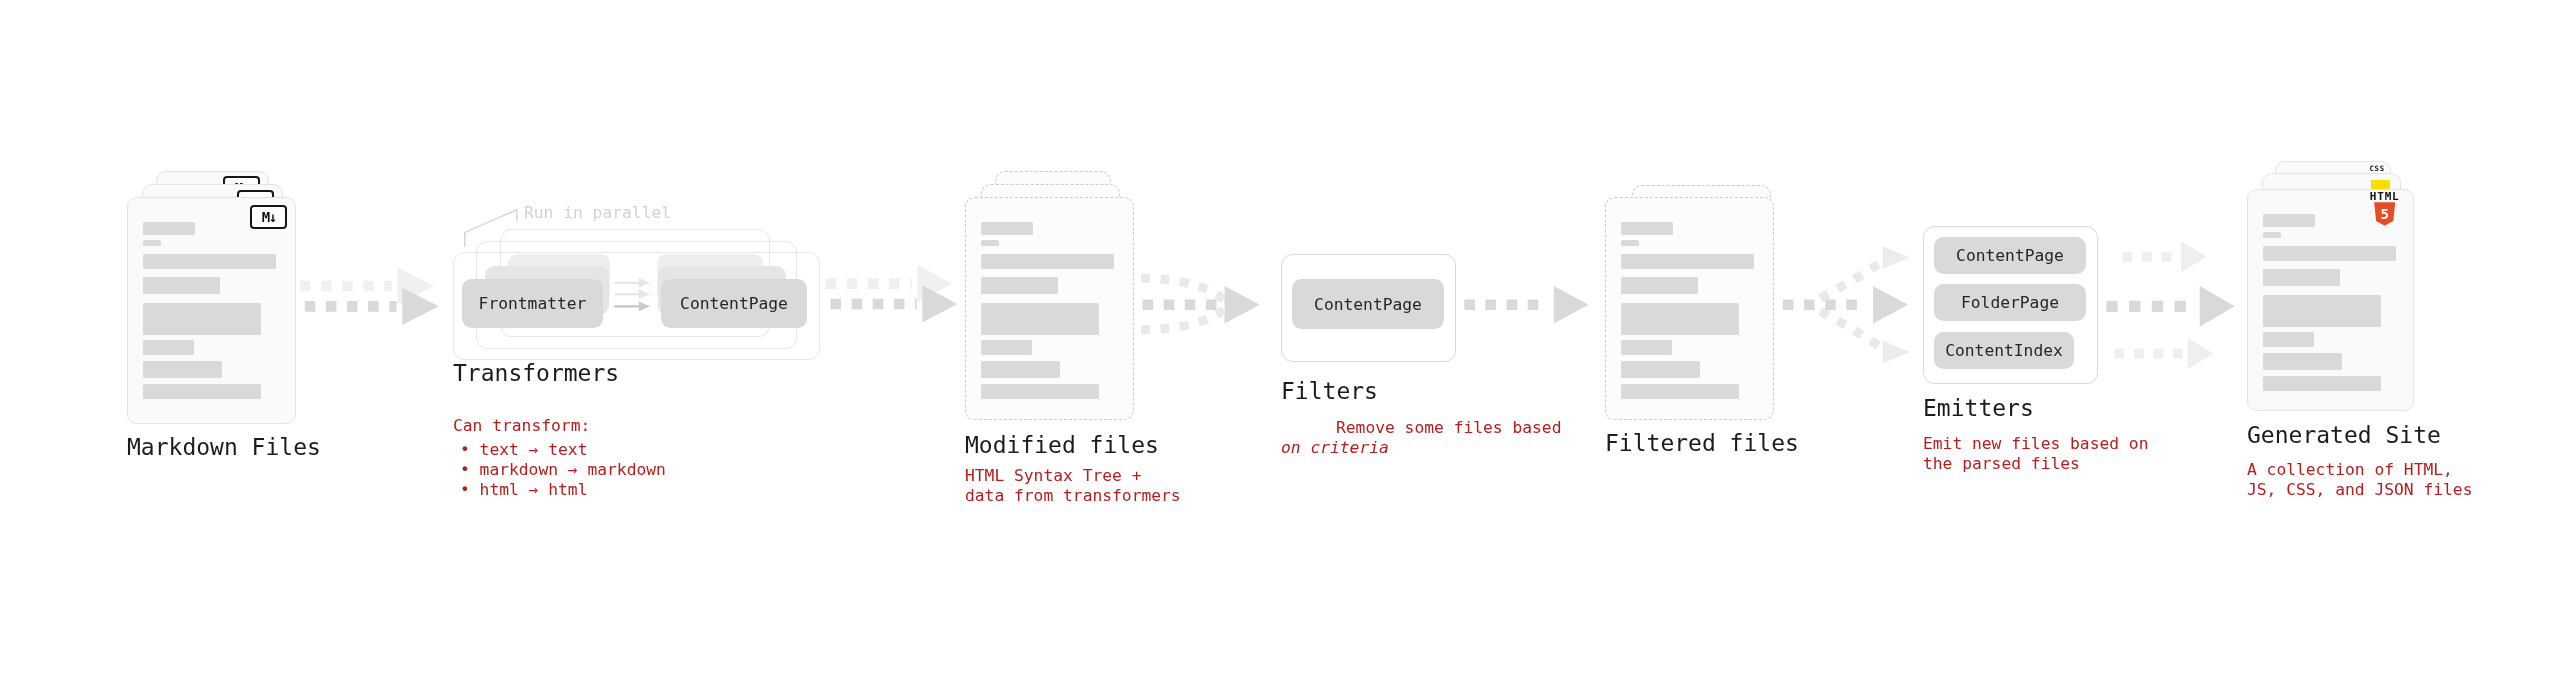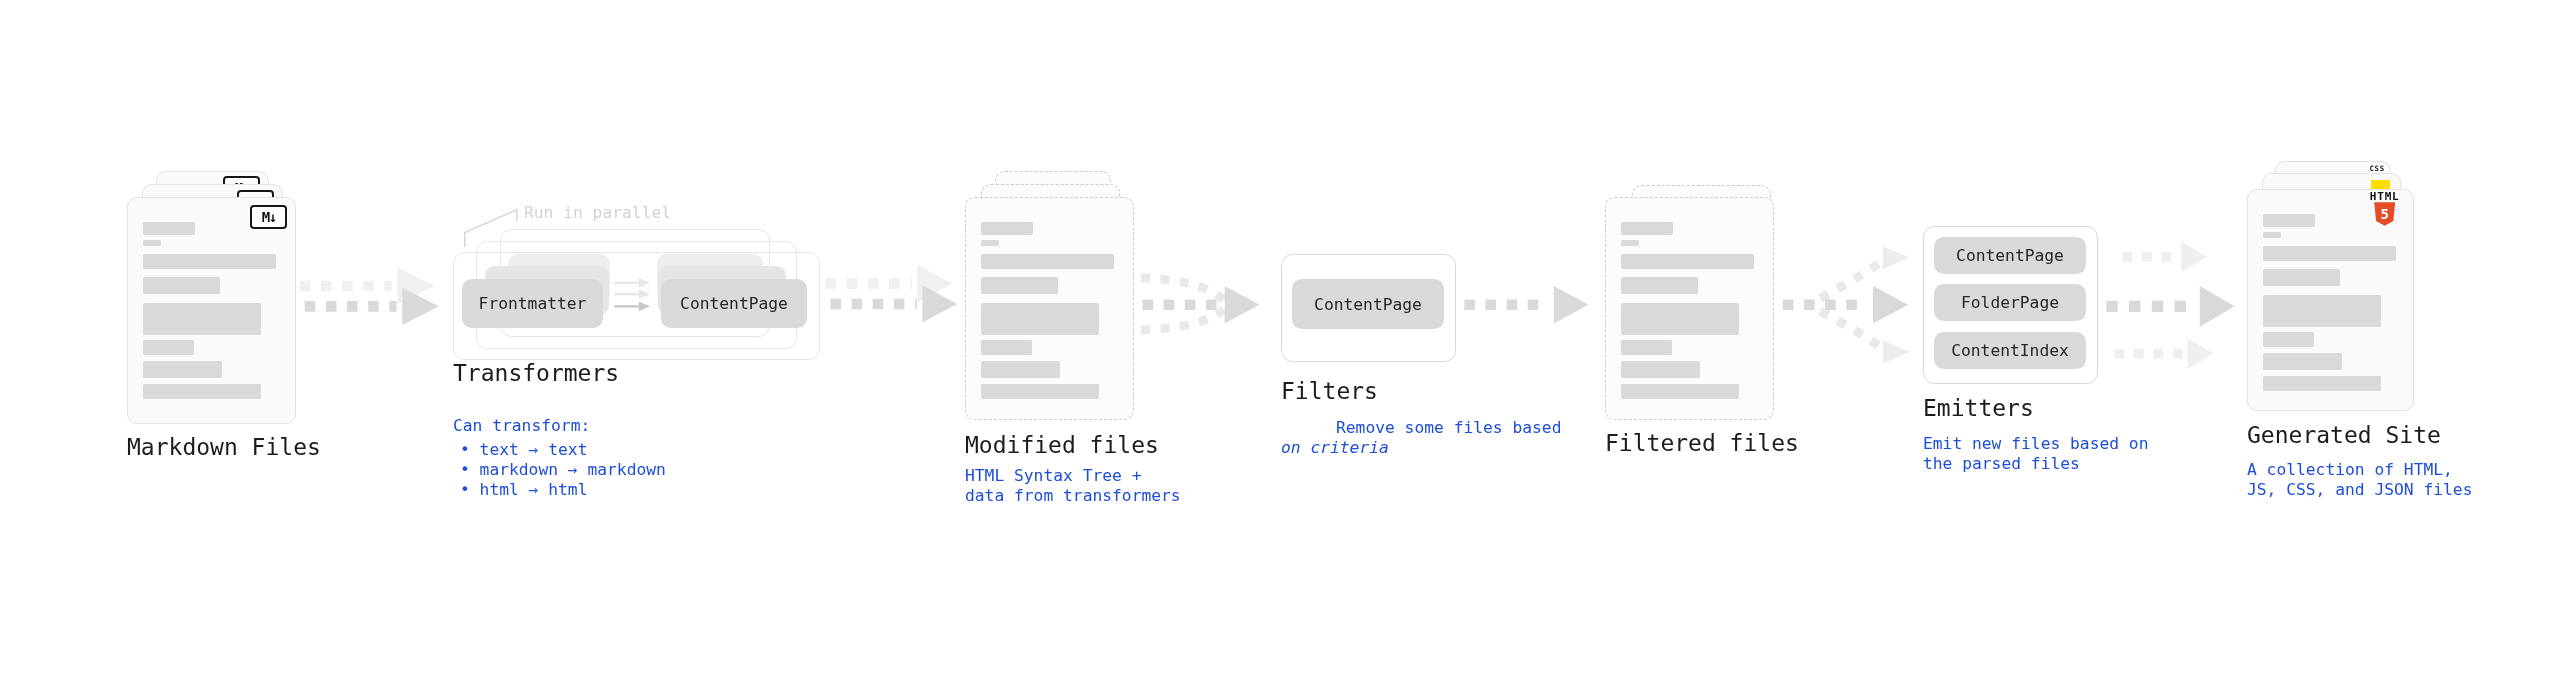--- a/index.html
+++ b/index.html
@@ -28,21 +28,21 @@
   .css-bar{width:18px;height:3.3px;background:#2b6bf3;margin-top:0.8px;}
   .js-badge{position:absolute;right:9.8px;top:5.7px;width:19.5px;height:9.8px;background:#ffdd00;}
   
   .t-outline{position:absolute;border:1.6px solid #e6e6e6;border-radius:11.4px;background:transparent;z-index:2;}
   .ghost-pill{position:absolute;border-radius:9.8px;z-index:2;}
   .pill{position:absolute;background:#d9d9d9;border-radius:9.8px;display:flex;align-items:center;
     justify-content:center;font-size:16.3px;color:#262626;white-space:nowrap;z-index:3;}
   .panel{position:absolute;background:#ffffff;border:1.6px solid #d8d8d8;border-radius:11.4px;z-index:2;}
   
   .stage-label{position:absolute;font-size:23px;color:#1c1c1c;white-space:nowrap;z-index:3;}
-  .desc{position:absolute;font-size:16.3px;color:#1d4ed8;white-space:nowrap;z-index:3;}
+  .desc{position:absolute;font-size:16.3px;color:#b91c1c;white-space:nowrap;z-index:3;}
   .annotation{position:absolute;font-size:16.3px;color:#d2d2d2;white-space:nowrap;z-index:3;}
 </style>
 </head>
 <body>
 
 <div class="canvas">
 
   <svg class="overlay" width="2576" height="681" viewBox="0 0 3170 838">
 
     <g transform="translate(-6,-25)" stroke="#f0f0f0" fill="#f0f0f0">
@@ -195,21 +195,21 @@
         <div class="bar" style="top: 163px; width: 79px; height: 17px;"></div>
         <div class="bar" style="top: 186px; width: 118px; height: 15.4px;"></div>
       </div>
     <div class="stage-label" style="left:1605px;top:430px;">Filtered files</div>
   </div>
 
   <div class="stage">
     <div class="panel" style="left:1923px;top:226px;width:173px;height:156px;"></div>
     <div class="pill" style="left:1934px;top:237px;width:152px;height:37px;">ContentPage</div>
     <div class="pill" style="left:1934px;top:284px;width:152px;height:37px;">FolderPage</div>
-    <div class="pill" style="left:1934px;top:332px;width:152px;height:37px;">ContentIndex</div>
+    <div class="pill" style="left:1934px;top:332px;width:140px;height:37px;">ContentIndex</div>
     <div class="stage-label" style="left:1923px;top:395px;">Emitters</div>
     <div class="desc" style="left:1923px;top:434px;">Emit new files based on</div>
     <div class="desc" style="left:1923px;top:454px;">the parsed files</div>
   </div>
 
   <div class="stage">
     <div class="doc" style="left:2275px;top:161px;width:114px;height:195px;">
       <span class="css-badge">
         <span class="css-word" style="display:block;">CSS</span>
         <span class="css-bar" style="display:block;"></span>

